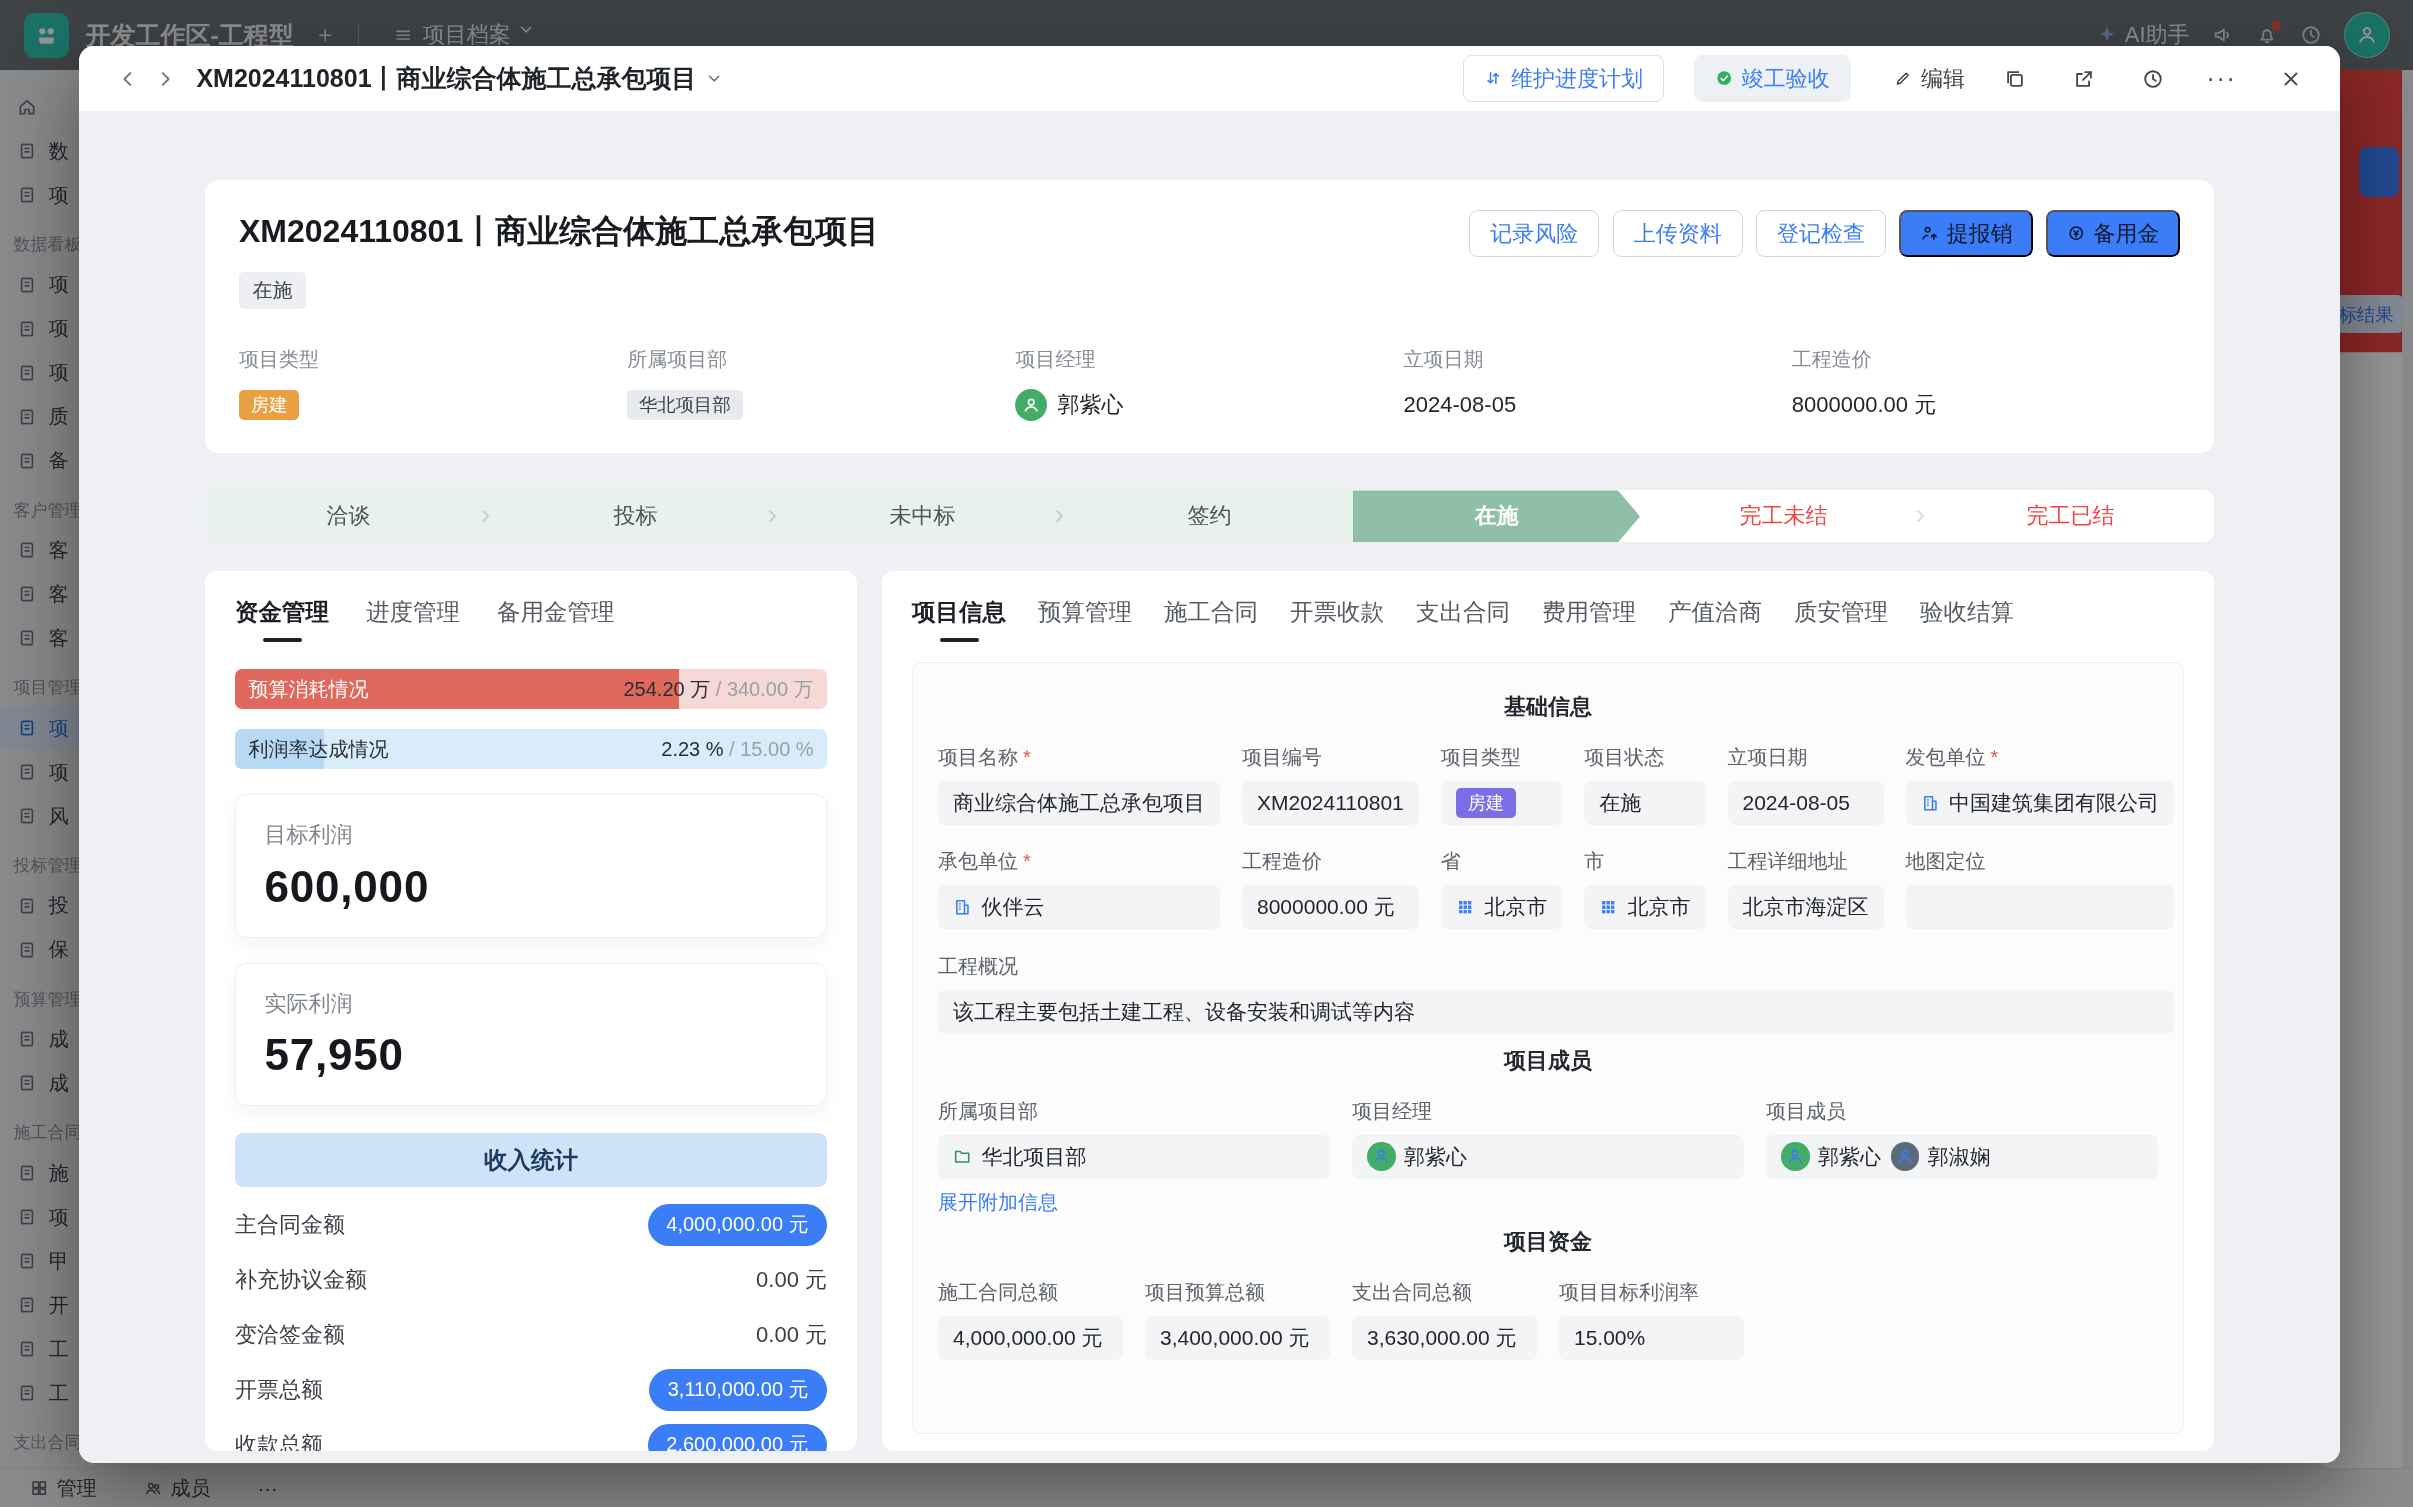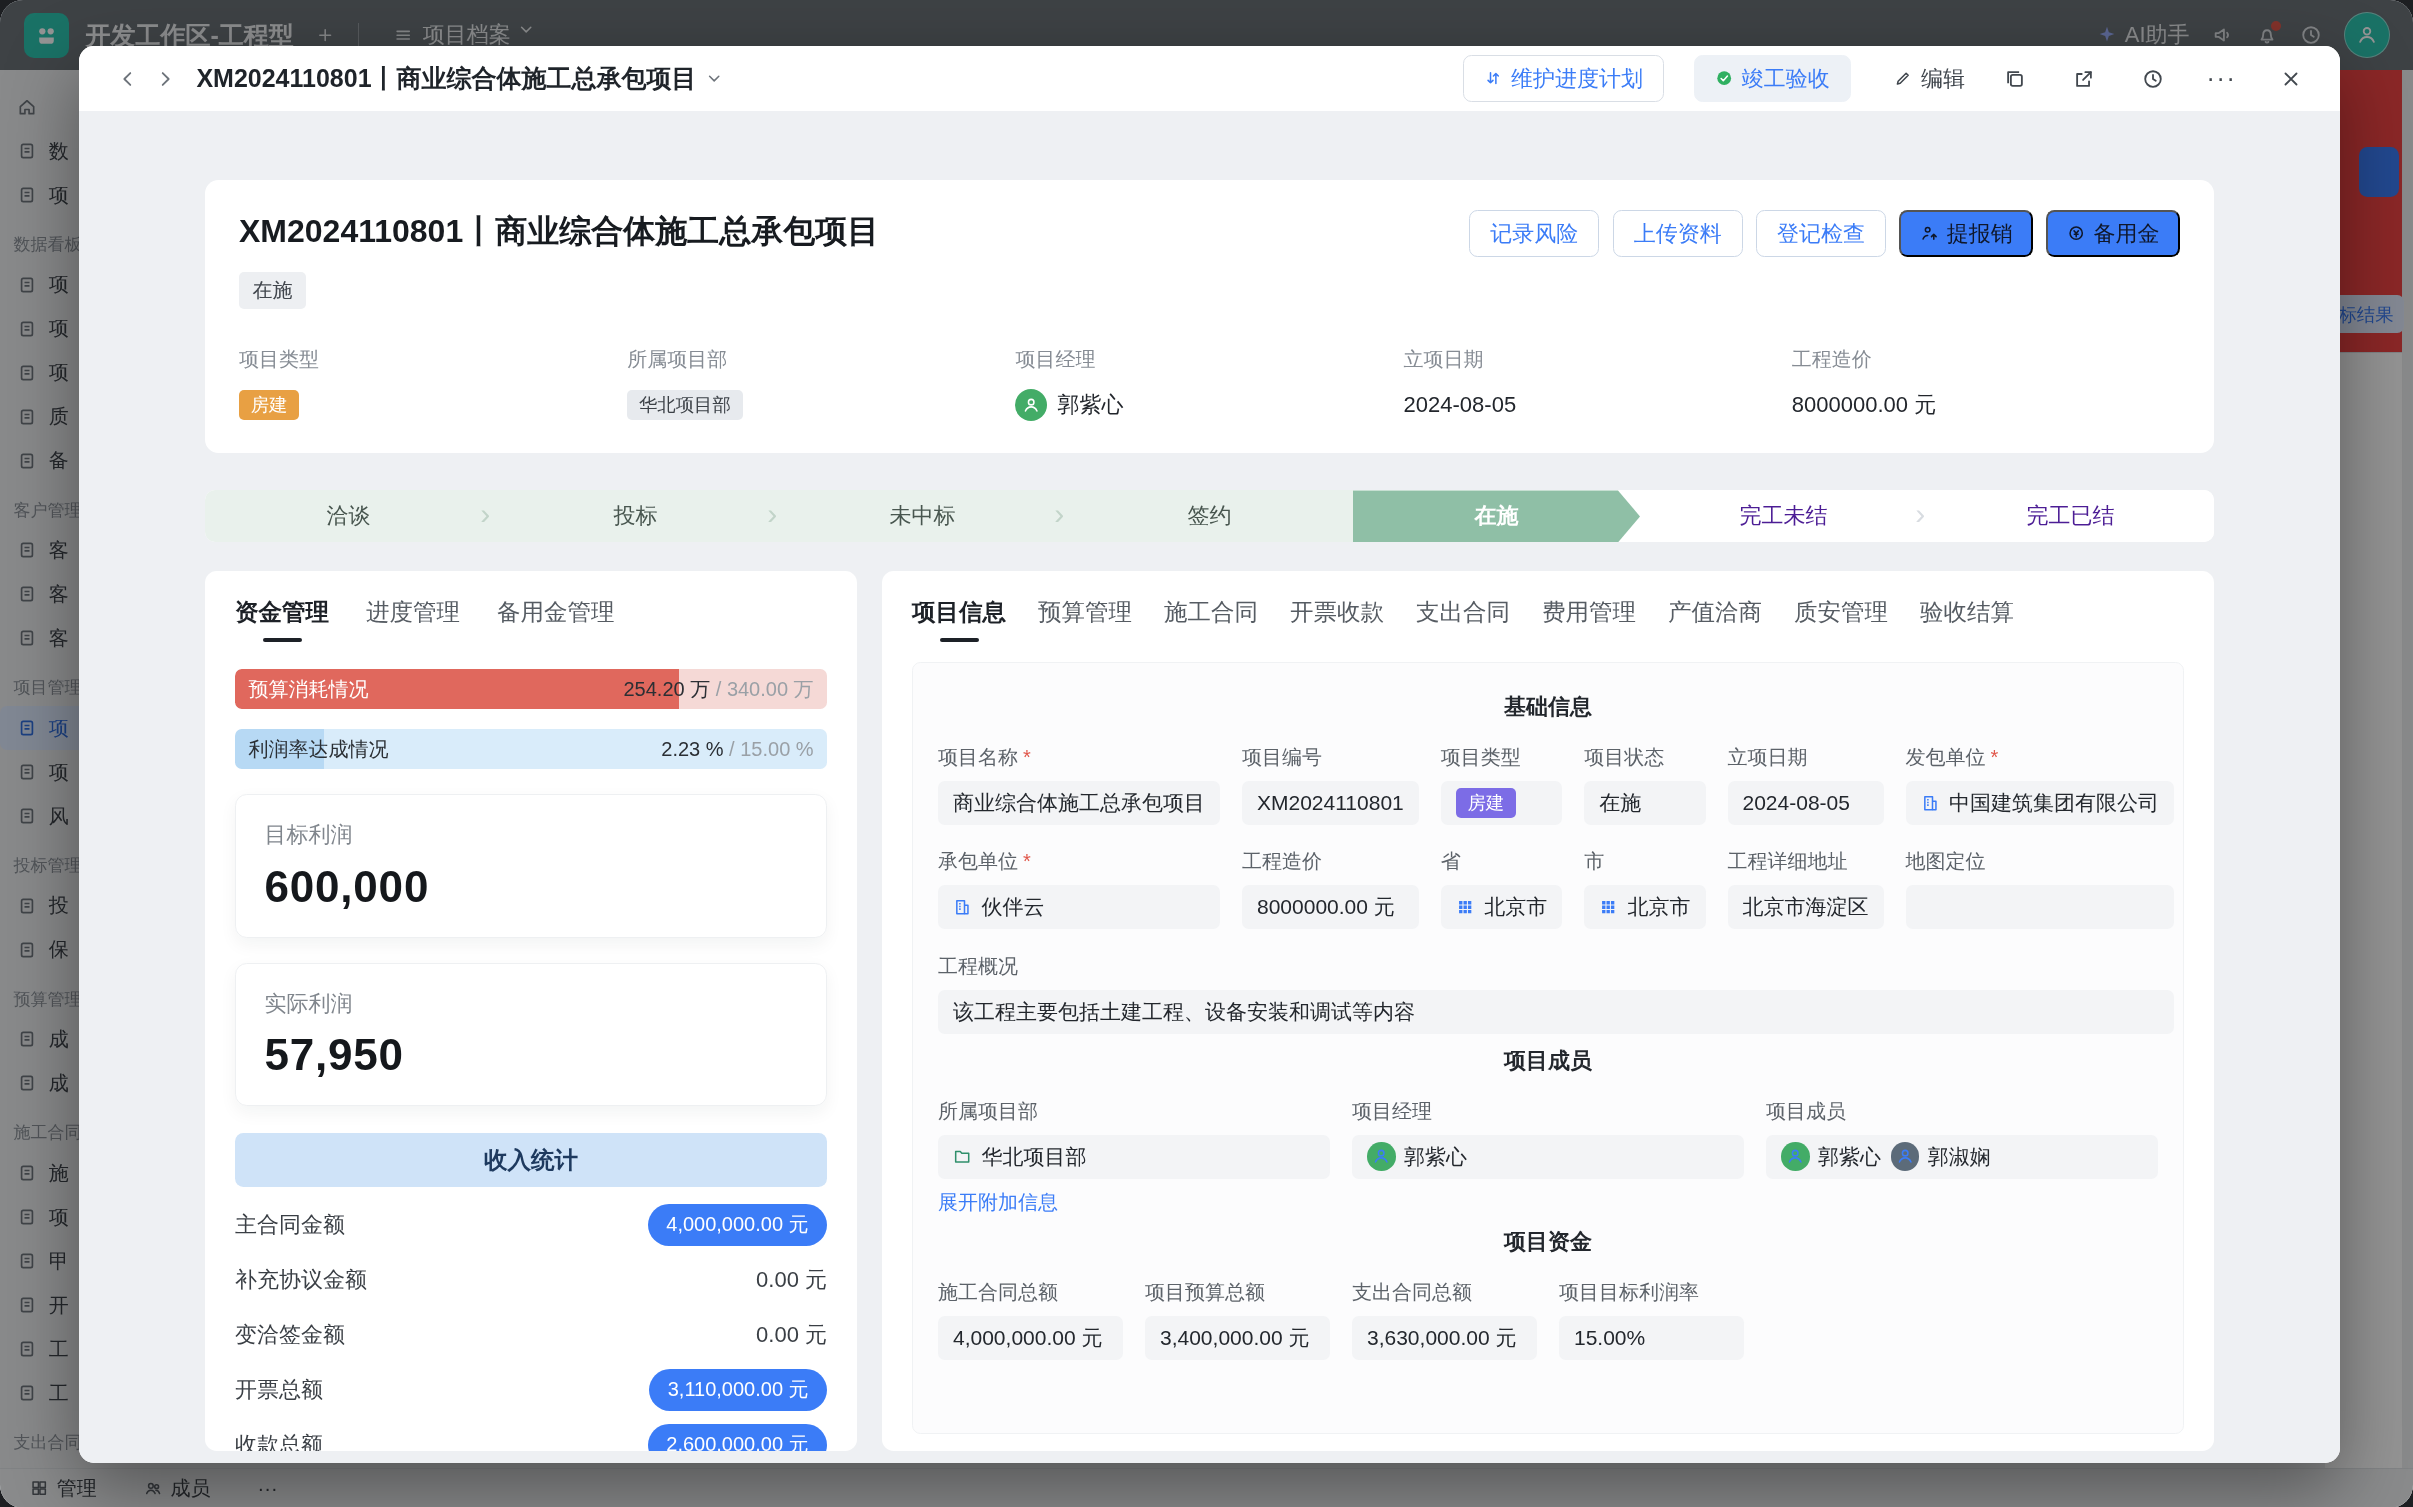--- a/index.html
+++ b/index.html
@@ -1,17 +1,17 @@
 <!DOCTYPE html>
 <html style="--primary: #3b7cf7; --red: #e0574b; --red-fill: #e0685d; --red-track: #f5d9d6; --blue-fill: #b7d9f4; --blue-track: #d9ecfa; --green-step: #8fbfa6; --green-step-light: #e9f1ec; --orange-tag: #e8a043; --purple-tag: #7c6ce6; --avatar-green: #43ac67; --avatar-dark: #5c6b79; --teal-logo: #2ec4b0; --income-btn: #cfe3f8;font-size:13.4px"><head>
 <meta charset="utf-8">
 <style>
   html,body{margin:0;padding:0;background:#1d1f22;}
   .screen{position:relative;width:2413px;height:1508px;overflow:hidden;
-    font-family:"Liberation Sans","DejaVu Sans",sans-serif;background:#eceef0;border-radius:23px;
+    font-family:"Liberation Sans","DejaVu Sans",sans-serif;background:#eceef0;
     -webkit-font-smoothing:antialiased;}
   svg{display:block}
   .ic{width:22px;height:22px;flex:0 0 auto}
   .ic-sm{width:18.4px;height:18.4px;flex:0 0 auto}
   .ic-lg{width:25px;height:25px;flex:0 0 auto}
 
   
   .bg-app{position:absolute;inset:0;z-index:0}
   .topbar{position:absolute;left:0;top:0;width:2413px;height:70px;background:#6b7278;
     display:flex;align-items:center;padding:0 23.5px;box-sizing:border-box;color:#f2f3f5}
@@ -110,21 +110,21 @@
   .stepper{margin-top:37px;height:52px;flex:0 0 52px;background:#fff;border-radius:10px;
     display:flex;overflow:hidden}
   .step{flex:1;position:relative;display:flex;align-items:center;justify-content:center;
     font-size:22px;cursor:pointer}
   .step.done{background:var(--green-step-light,#e9f1ec);color:#48564f}
   .step.sep::after{content:"\203A";position:absolute;right:1.7px;top:50%;
     transform:translateY(-56%);font-size:30px;color:#c2d4c9;line-height:1}
   .step.todo.sep::after{color:#d8dce1}
   .step.active{background:var(--green-step,#8fbfa6);color:#fff;font-weight:600;
     clip-path:polygon(0 0,calc(100% - 22px) 0,100% 50%,calc(100% - 22px) 100%,0 100%)}
-  .step.todo{background:#fff;color:#4c1d95}
+  .step.todo{background:#fff;color:#ef4444}
 
   
   .panels{flex:1;display:flex;gap:25px;margin-top:28.5px;min-height:0}
   .panel{background:#fff;border-radius:11.7px;box-sizing:border-box;overflow:hidden;
     display:flex;flex-direction:column}
   .panel.left{flex:0 0 652px;padding:13.4px 30px 0 30px}
   .panel.right{flex:1;padding:13.4px 30px 0 30px}
   .ptabs{display:flex;gap:37px;padding:11.7px 0 6.7px;flex:0 0 auto}
   .panel.right .ptabs{gap:32px}
   .ptab{font-size:23.5px;color:#565c63;display:flex;flex-direction:column;align-items:center;

